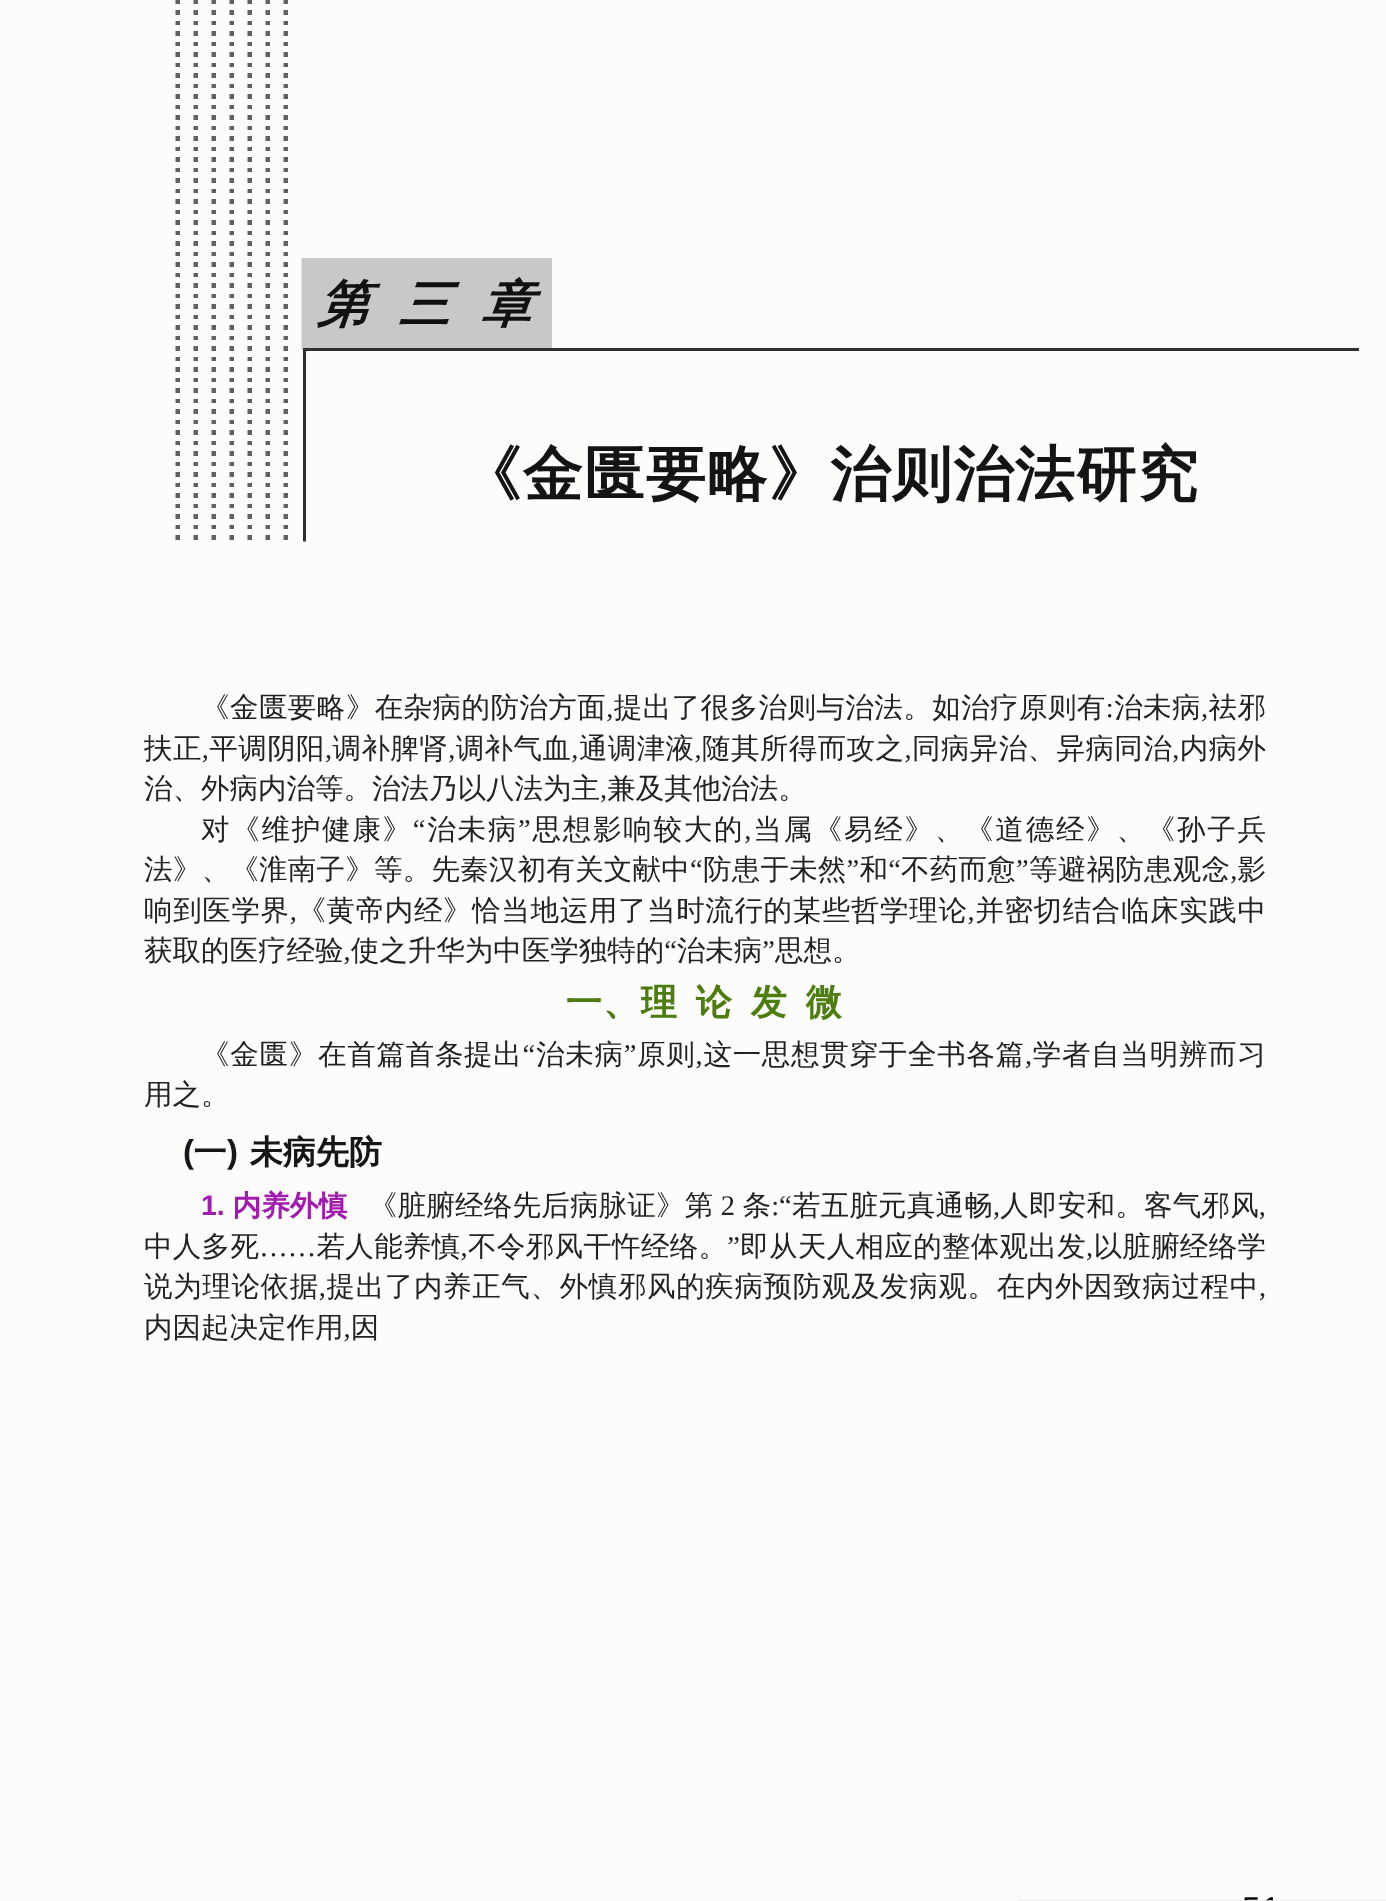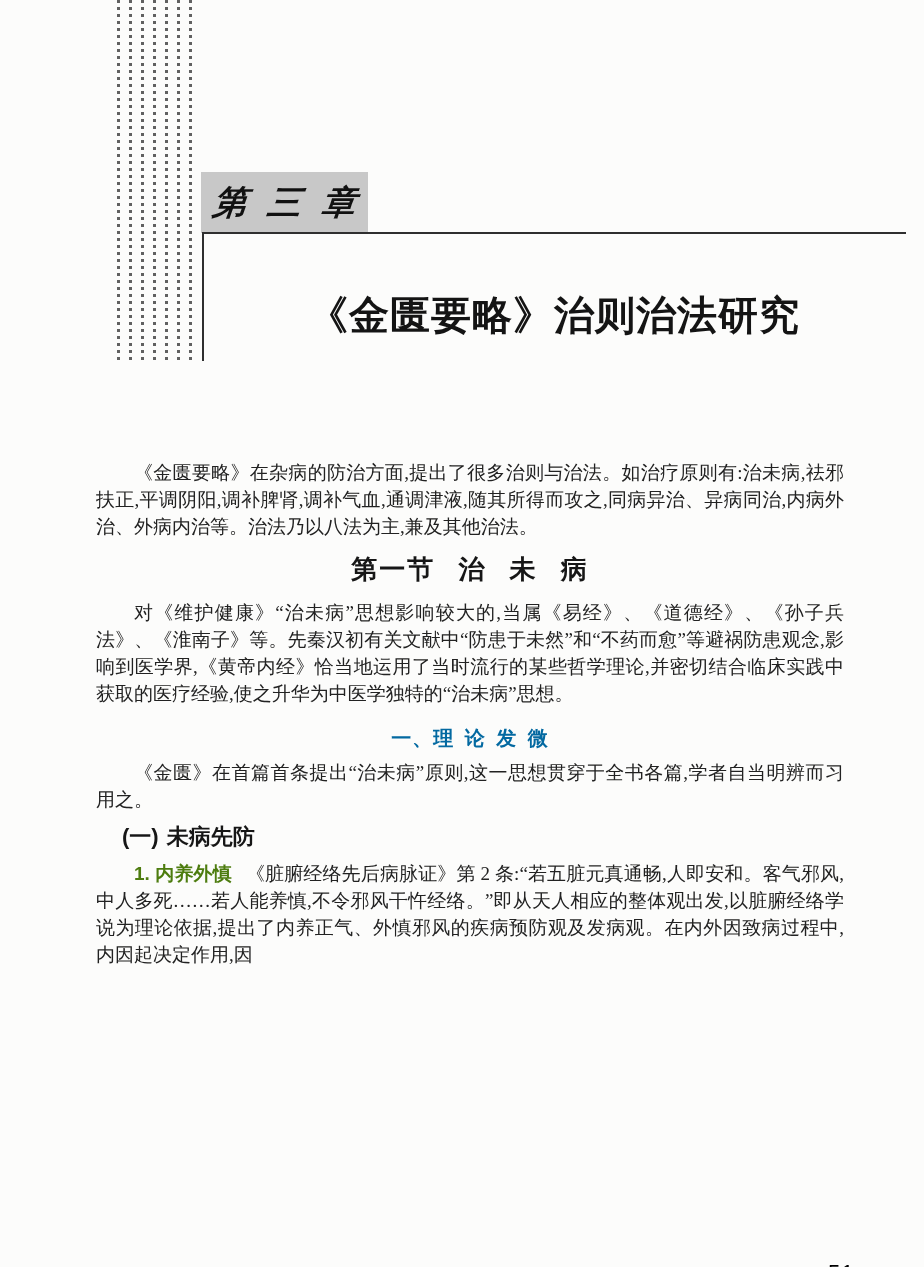--- a/index.html
+++ b/index.html
@@ -99,42 +99,42 @@
     line-height: 32px;
     margin: 13px 0 14px;
     word-spacing: 14px;
     letter-spacing: 2px;
     color: #161616;
   }
   .sub-heading {
     text-align: center;
     font-family: "Liberation Sans", "DejaVu Sans", sans-serif;
     font-weight: 700;
-    font-size: 20px;
+    font-size: 24px;
     line-height: 30px;
-    margin: 16px 0 6px;
+    margin: 6px 0 6px;
     word-spacing: 4px;
     letter-spacing: 1px;
-    color: #0369a1;
+    color: #4d7c0f;
   }
   .subsub-heading {
     font-family: "Liberation Sans", "DejaVu Sans", sans-serif;
     font-weight: 700;
     font-size: 22px;
     line-height: 28px;
     margin: 10px 0 9px;
     padding-left: 26px;
     word-spacing: 2px;
     color: #161616;
   }
   .term-lead {
     font-family: "Liberation Sans", "DejaVu Sans", sans-serif;
     font-weight: 700;
     margin-right: 14px;
-    color: #4d7c0f;
+    color: #a21caf;
   }
 
   .page-number {
     position: absolute;
     left: 828px; top: 1260px;
     font-family: "Liberation Sans", "DejaVu Sans", sans-serif;
     font-size: 22px;
     letter-spacing: 1px;
     color: #000000;
   }
@@ -159,21 +159,20 @@
   </div>
 
   <div class="h-rule"></div>
   <div class="v-rule"></div>
 
   <div class="book-title">《金匮要略》治则治法研究</div>
 
   <div class="content">
     <p>《金匮要略》在杂病的防治方面,提出了很多治则与治法。如治疗原则有:治未病,祛邪扶正,平调阴阳,调补脾肾,调补气血,通调津液,随其所得而攻之,同病异治、异病同治,内病外治、外病内治等。治法乃以八法为主,兼及其他治法。</p>
 
-    <div class="sec-heading">第一节 治 未 病</div>
 
 
     <p>对《维护健康》“治未病”思想影响较大的,当属《易经》、《道德经》、《孙子兵法》、《淮南子》等。先秦汉初有关文献中“防患于未然”和“不药而愈”等避祸防患观念,影响到医学界,《黄帝内经》恰当地运用了当时流行的某些哲学理论,并密切结合临床实践中获取的医疗经验,使之升华为中医学独特的“治未病”思想。</p>
 
 
     <div class="sub-heading">一、理 论 发 微</div>
 
     <p>《金匮》在首篇首条提出“治未病”原则,这一思想贯穿于全书各篇,学者自当明辨而习用之。</p>
 
     <div class="subsub-heading">(一) 未病先防</div>

